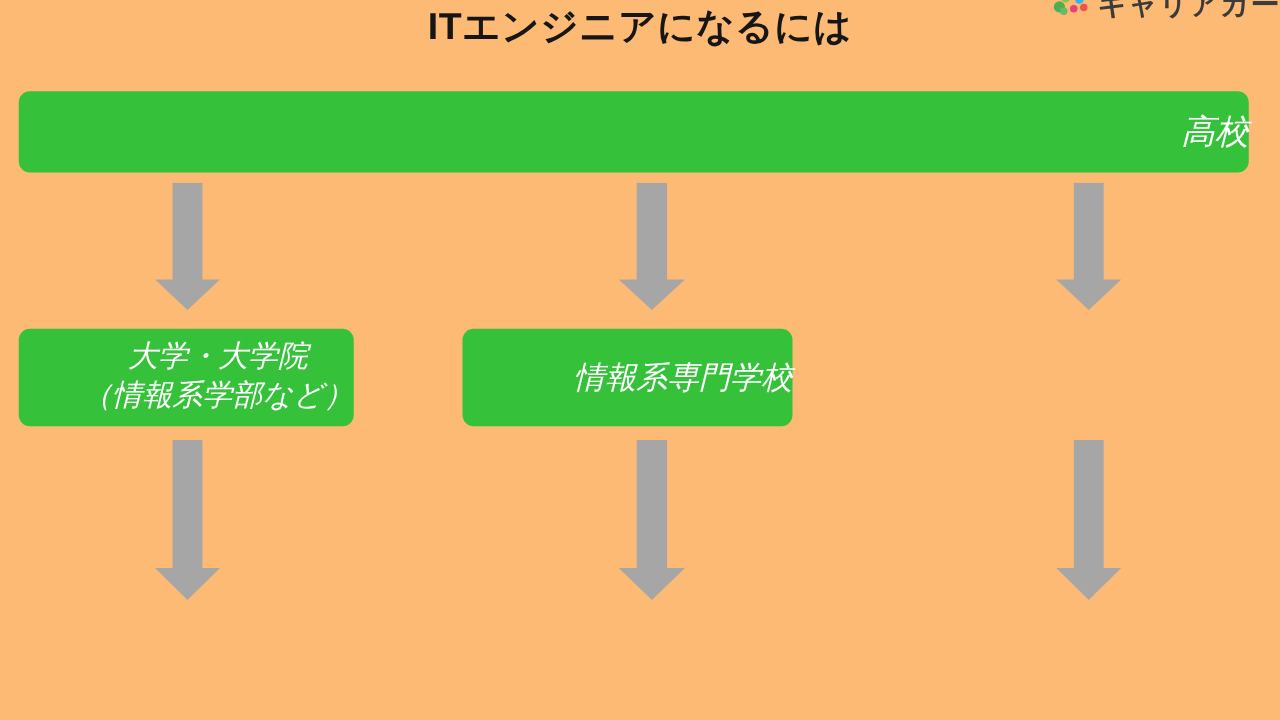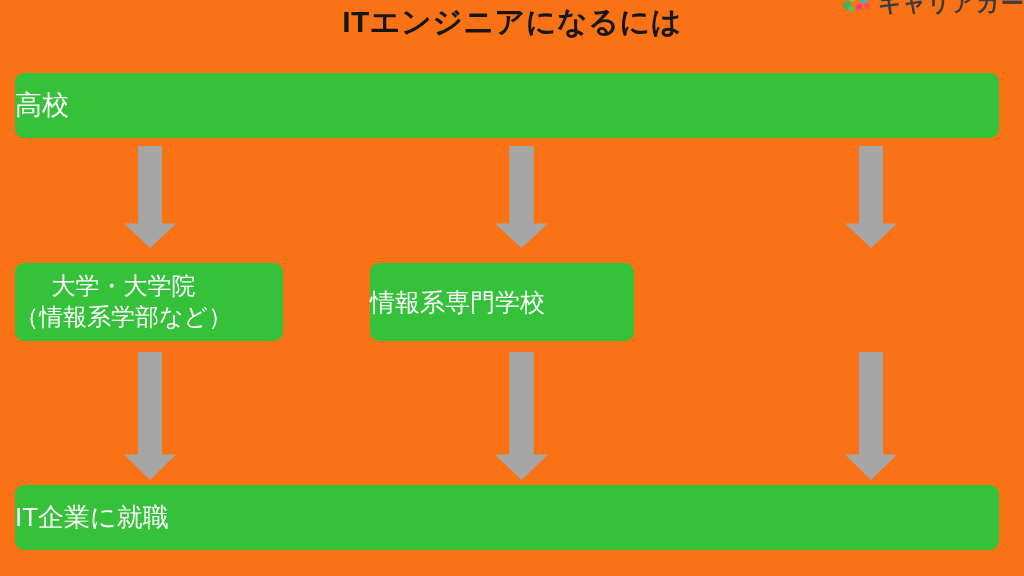--- a/index.html
+++ b/index.html
@@ -7,21 +7,21 @@
     padding: 0;
     background: #ffffff;
   }
   body {
     font-family: "Liberation Sans", "DejaVu Sans", sans-serif;
   }
   #canvas {
     position: relative;
     width: 1024px;
     height: 576px;
-    background: #f97316;
+    background: #fdba74;
     overflow: hidden;
   }
 
   
   .title {
     position: absolute;
     left: 0;
     top: 2px;
     width: 1024px;
     text-align: center;
@@ -71,23 +71,24 @@
   }
 
   
   .node {
     position: absolute;
     background: #35c13a;
     border-radius: 9px;
     color: #ffffff;
     display: flex;
     align-items: center;
-    justify-content: flex-start;
+    justify-content: flex-end;
     text-align: center;
     box-sizing: border-box;
+    font-style: italic;
   }
   .node span {
     display: block;
     line-height: 1.28;
     white-space: pre-line;
   }
 
   #node-highschool {
     left: 15px; top: 73px; width: 984px; height: 65px;
     font-size: 27px;
@@ -163,17 +164,14 @@
   </div>
   <div class="node" id="node-university">
     <span>大学・大学院
 （情報系学部など）</span>
   </div>
 
   <div class="arrow arrow-lower a-left shape"></div>
   <div class="arrow arrow-lower a-center shape"></div>
   <div class="arrow arrow-lower a-right shape"></div>
 
-  <div class="node" id="node-employment">
-    <span>IT企業に就職</span>
-  </div>
 
 </div>
 
 </body></html>

